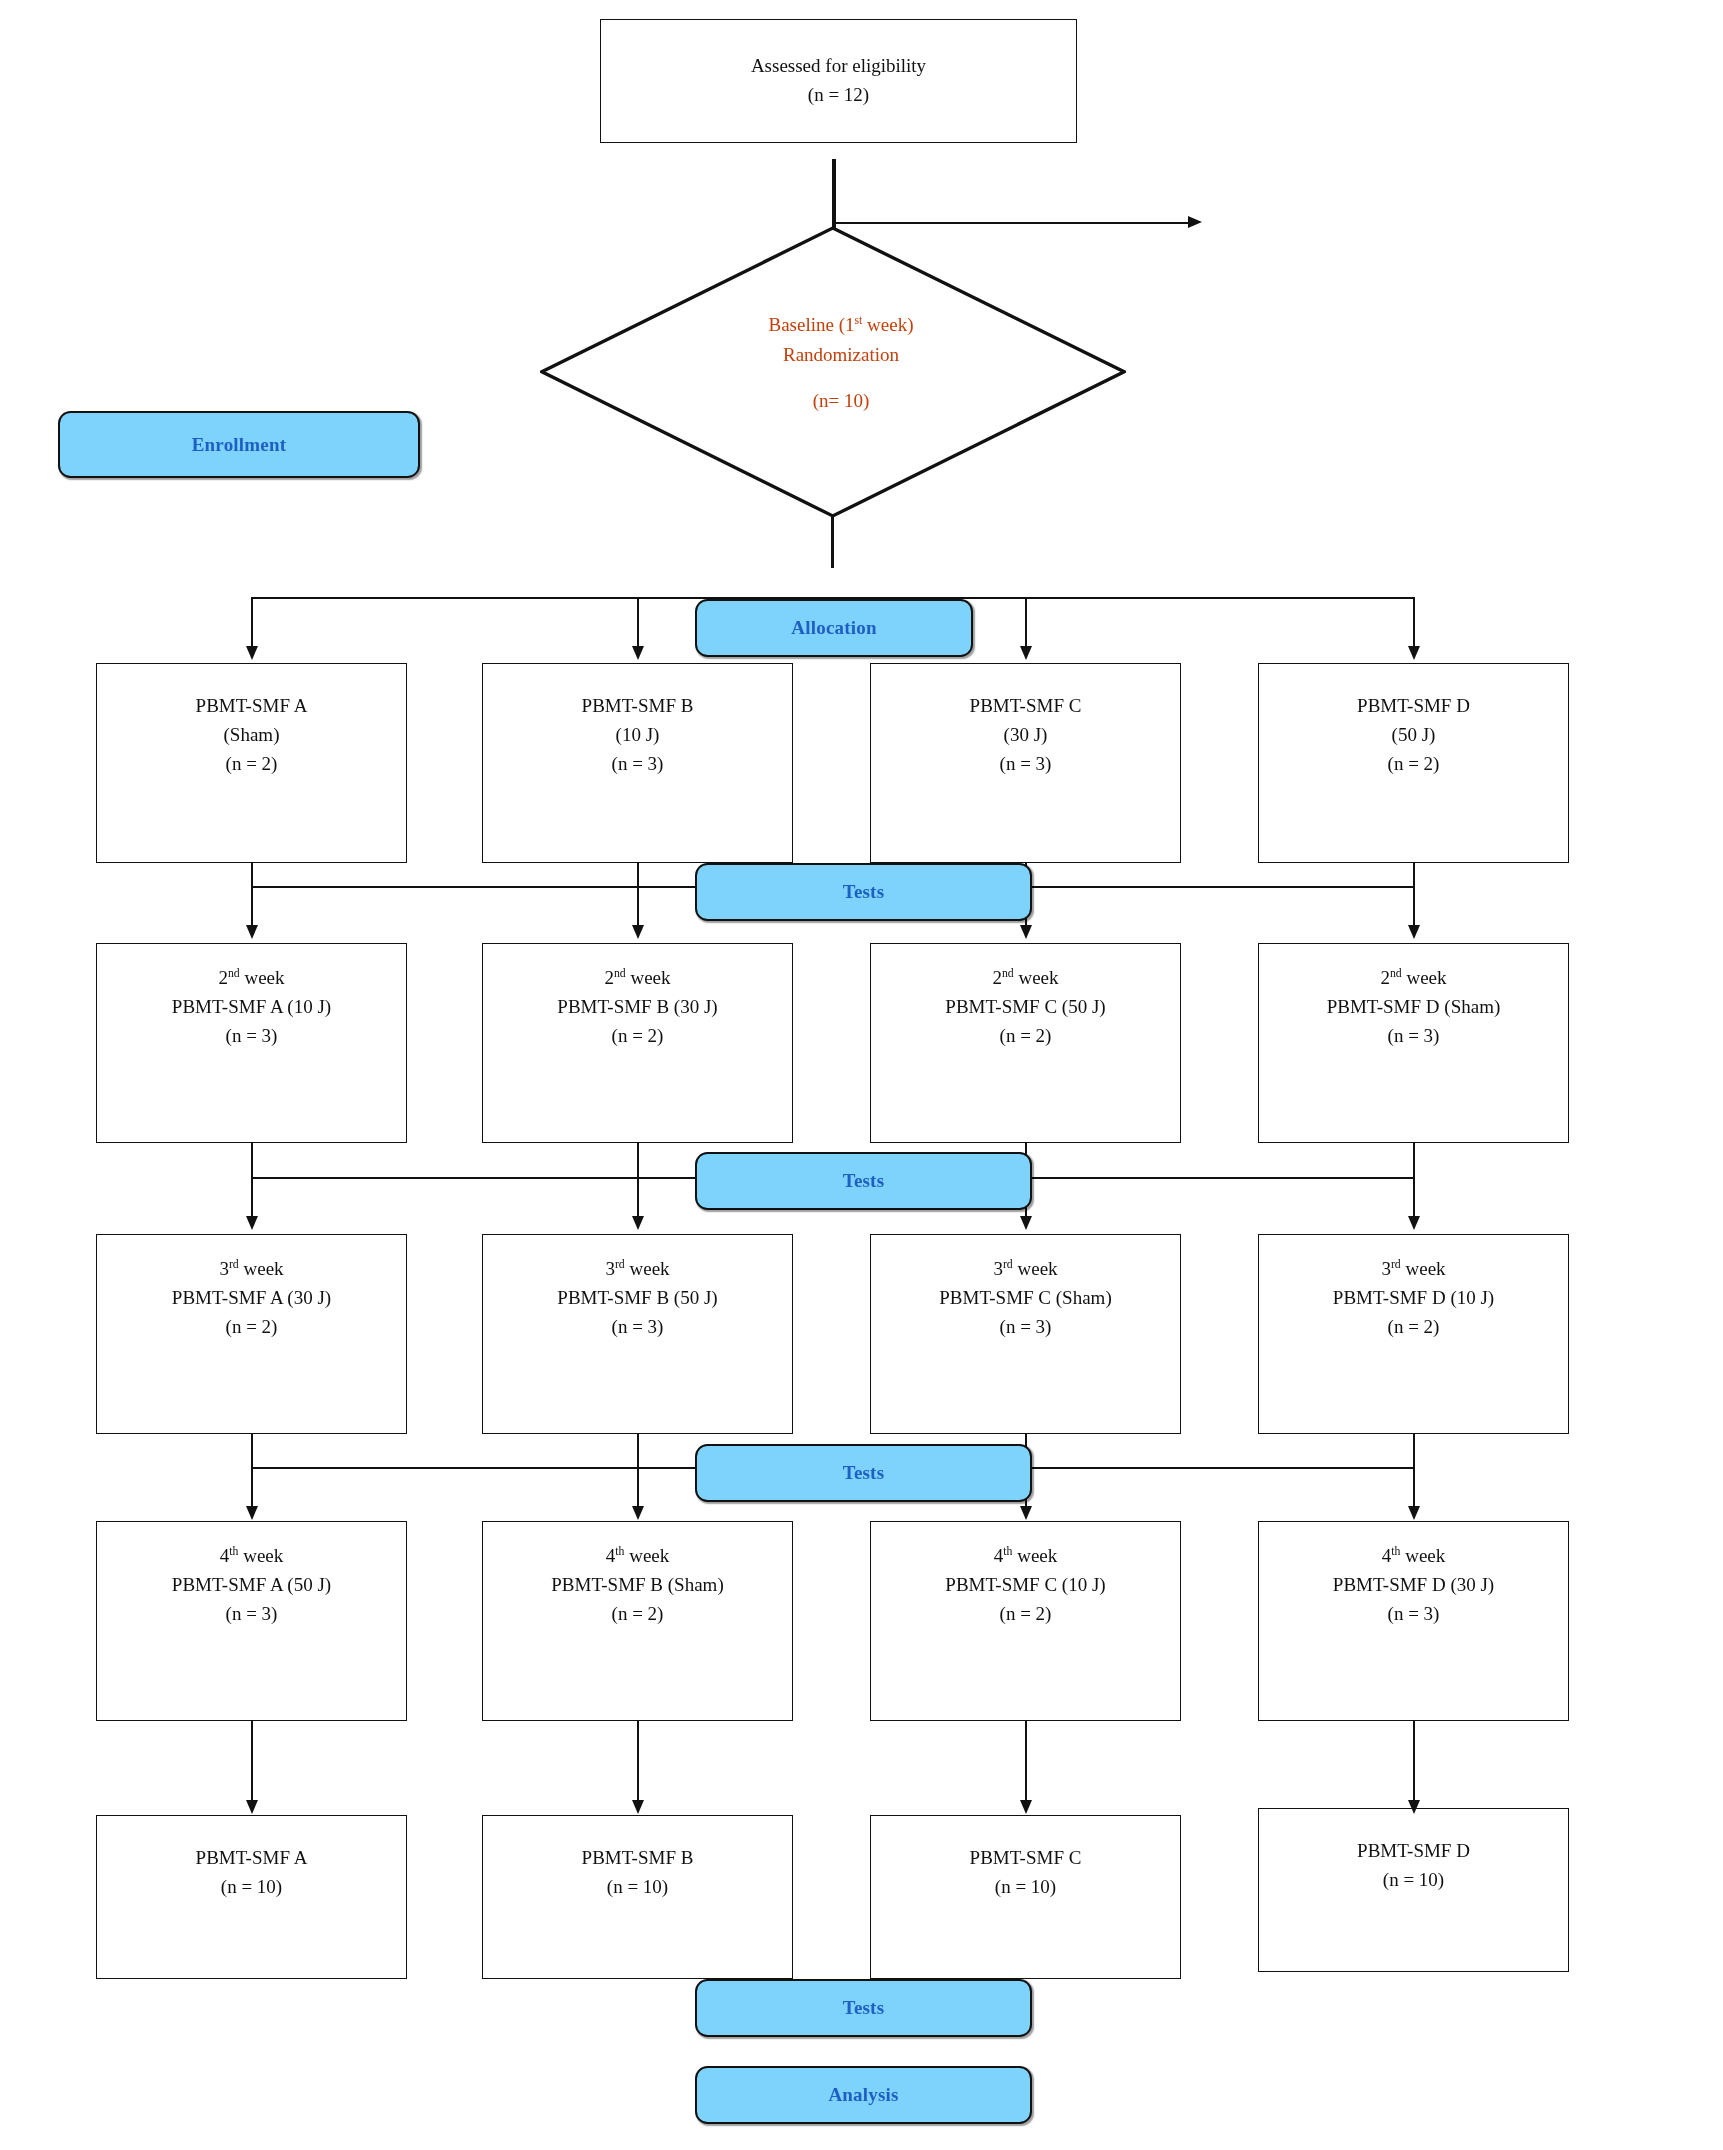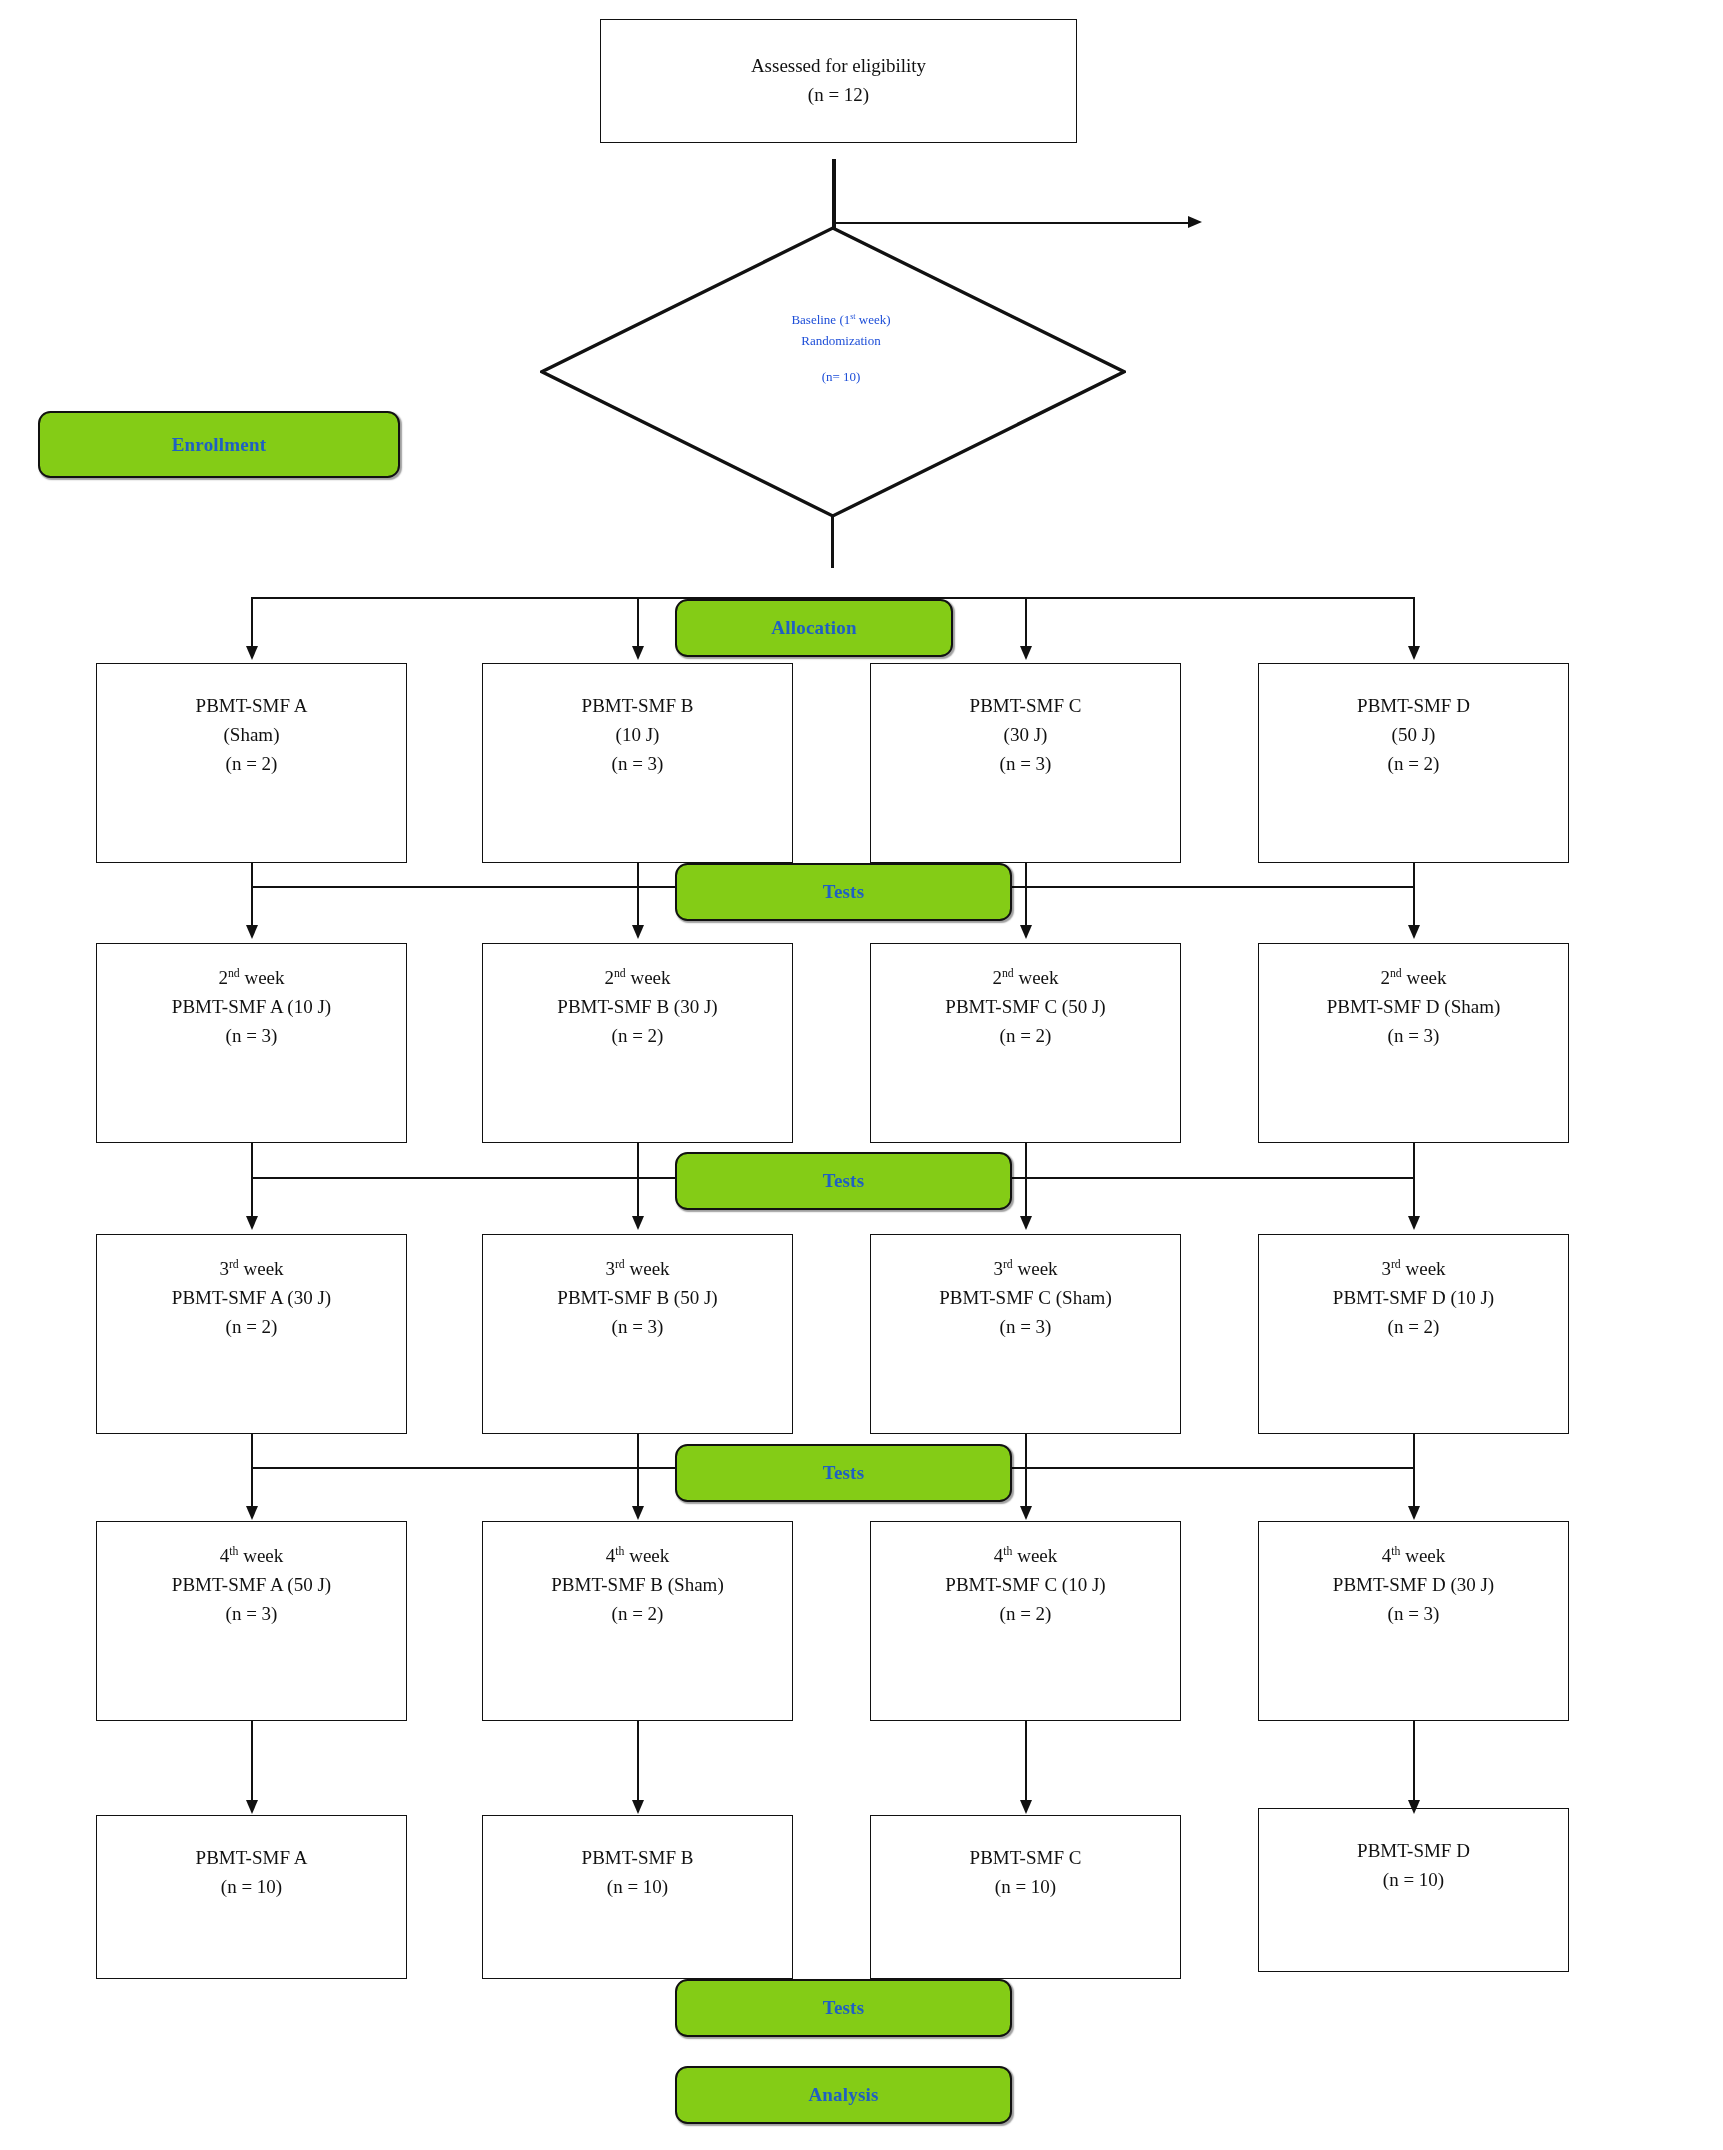--- a/index.html
+++ b/index.html
@@ -40,47 +40,48 @@
   .box.topalign {
     justify-content: flex-start;
     padding-top: 28px;
   }
   .box.topalign-s { justify-content: flex-start; padding-top: 20px; }
 
   
   .badge {
     position: absolute;
     box-sizing: border-box;
-    background: #84cc16;
+    background: #7dd3fc;
     border: 2.4px solid #111111;
     border-radius: 12.5px;
     display: flex;
     align-items: center;
     justify-content: center;
     color: #1f5fc4;
     font-weight: bold;
     font-size: 19px;
     letter-spacing: 0.2px;
     z-index: 6;
     box-shadow: 1.4px 1.9px 1.4px rgba(0,0,0,0.38);
+    margin-left: 20px;
   }
 
   
   .diamond-wrap {
     position: absolute;
     z-index: 2;
   }
   .diamond-wrap svg { display: block; }
   .diamond-text {
     position: absolute;
     left: 16px; right: 0;
     text-align: center;
-    font-size: 13px;
+    font-size: 19px;
     line-height: 1.58;
-    color: #1d4ed8;
+    color: #c2410c;
   }
   .diamond-text .ln { display: block; white-space: nowrap; }
 
   
   .vline {
     position: absolute;
     background: #111111;
     width: 1.9px;
     z-index: 1;
   }

